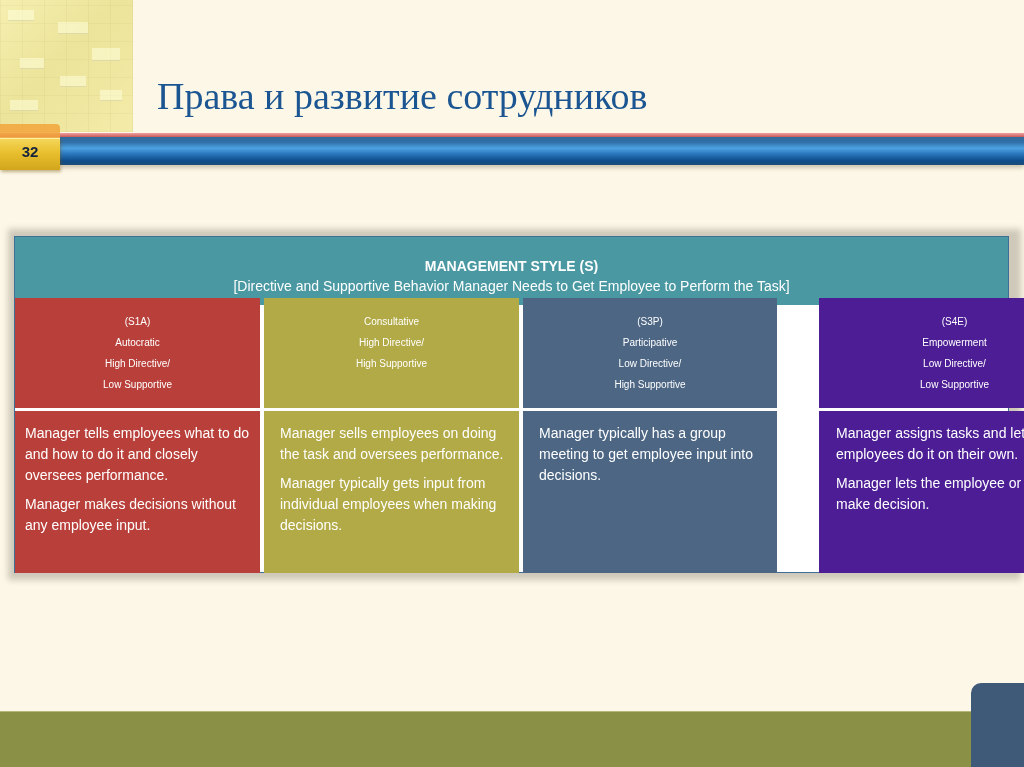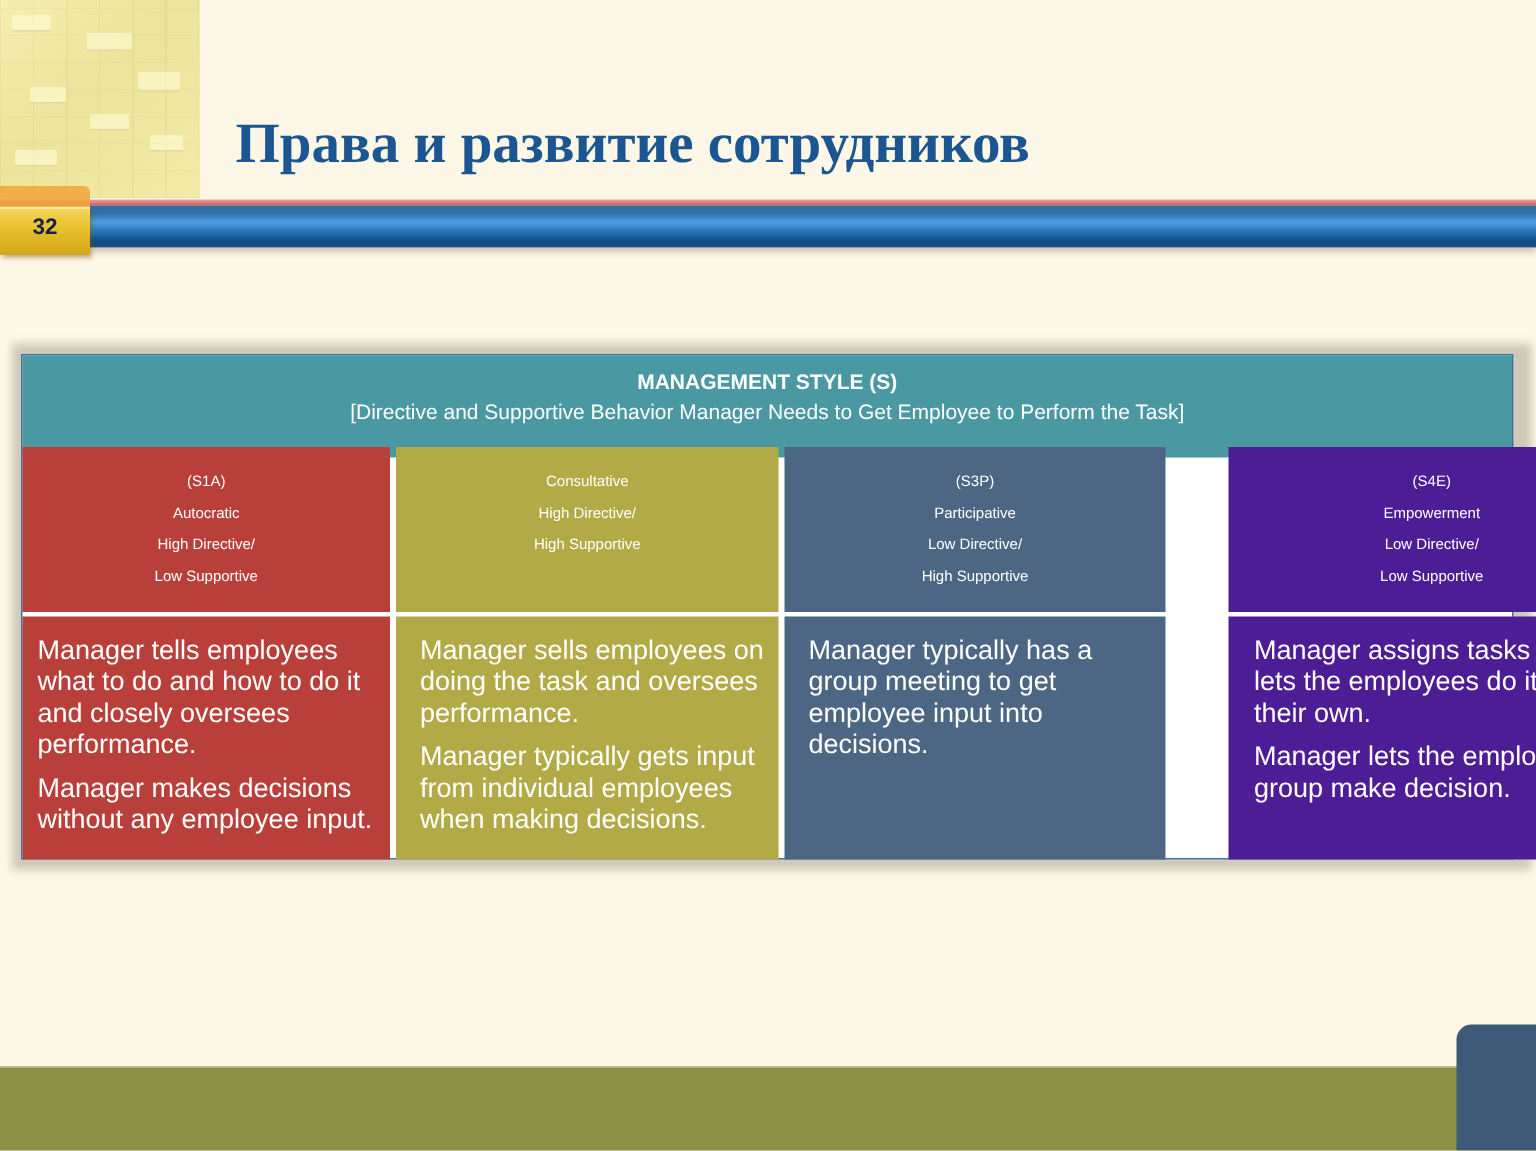--- a/index.html
+++ b/index.html
@@ -29,21 +29,21 @@
       position: absolute;
       background: rgba(255,255,220,0.55);
       border-bottom: 1px solid rgba(150,140,90,0.25);
     }
 
     
     .title {
       position: absolute;
       left: 157px; top: 74px;
       font-family: "Liberation Serif", serif;
-      font-weight: bold;
+      font-weight: normal;
       font-size: 38px;
       color: #1b5592;
       letter-spacing: 0px;
       margin: 0;
       white-space: nowrap;
     }
 
     
     .bar-red {
       position: absolute;
@@ -98,21 +98,21 @@
     }
     .mtable-head {
       position: absolute;
       left: 0; top: 0;
       width: 993px; height: 68px;
       background: #4a98a2;
       color: #ffffff;
       text-align: center;
       font-size: 14px;
       line-height: 20px;
-      padding-top: 7px;
+      padding-top: 19px;
       box-sizing: border-box;
     }
     .mtable-head .h1 { font-weight: bold; }
     .cells {
       position: absolute;
       left: 0; top: 61px;
       width: 993px; height: 275px;
     }
     .cell {
       position: absolute;
@@ -123,21 +123,21 @@
       top: 0;
       height: 110px;
       text-align: center;
       font-size: 10px;
       line-height: 21px;
       padding-top: 13px;
     }
     .cell.bottom {
       top: 113px;
       height: 162px;
-      font-size: 18px;
+      font-size: 14px;
       line-height: 21px;
       padding: 12px 8px 0 10px;
     }
     .cell.bottom p { margin: 0 0 8px 0; }
 
     .c1 { left: 0;   width: 245px; background: #b9403a; }
     .c2 { left: 249px; width: 255px; background: #b2aa46; }
     .c3 { left: 508px; width: 254px; background: #4c6684; }
     .c4 { left: 804px; width: 271px; background: #4c1d95; }
     .c2.bottom { padding-left: 16px; }

